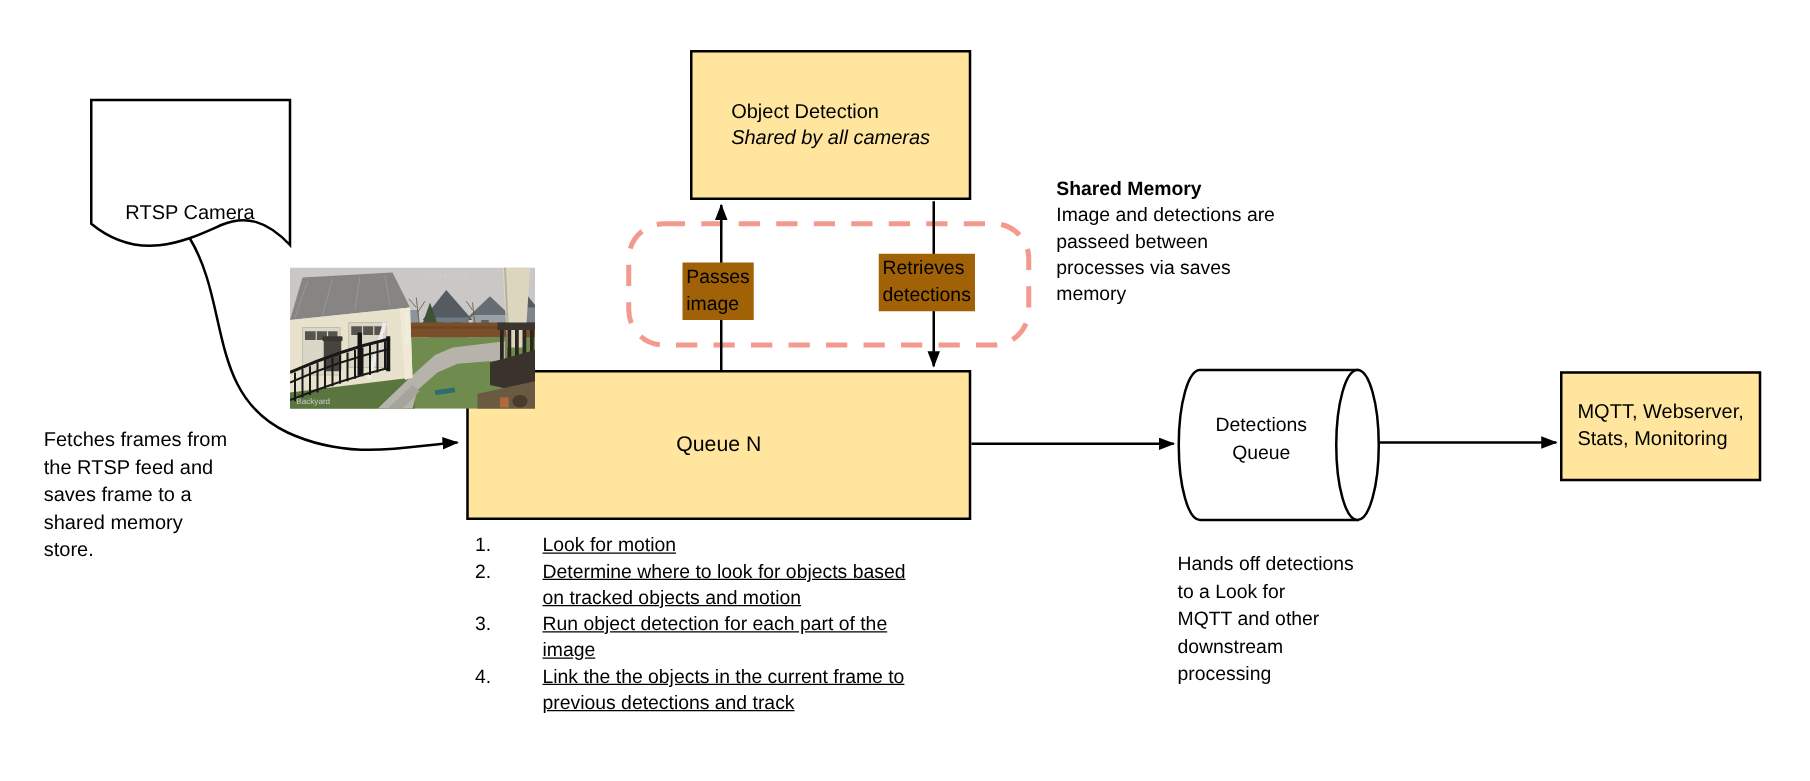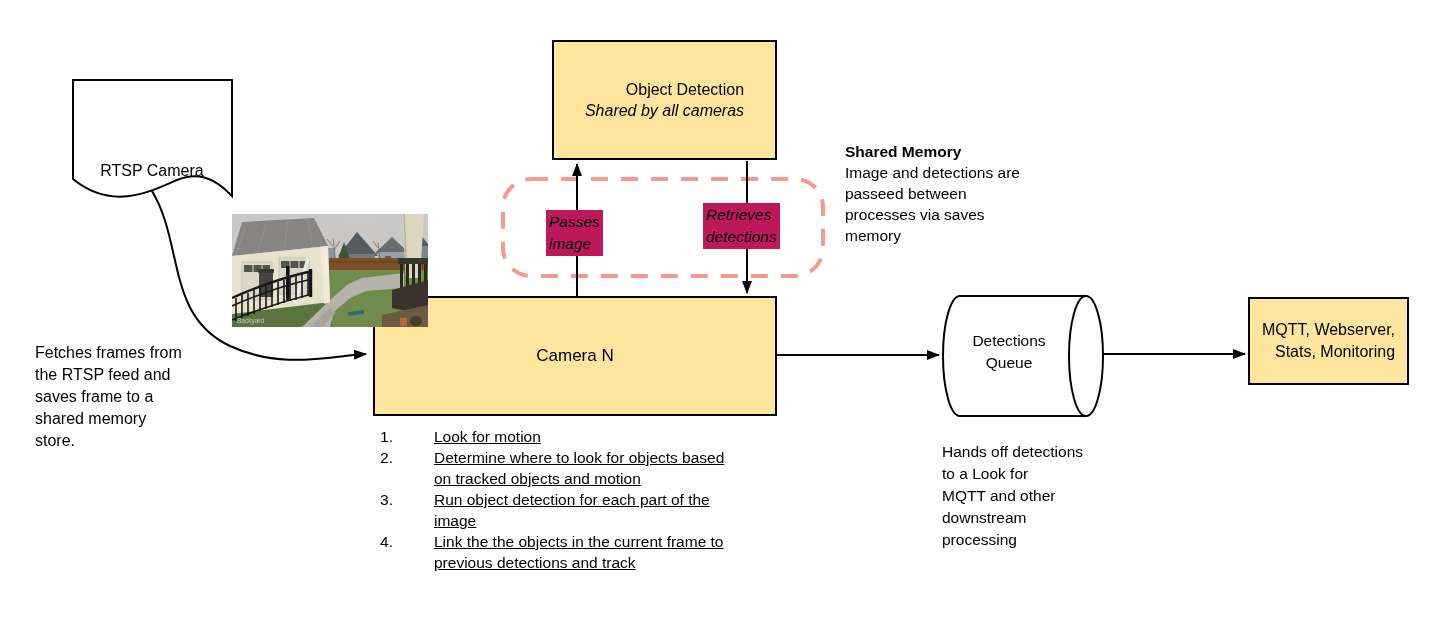--- a/index.html
+++ b/index.html
@@ -9,34 +9,34 @@
   }
   .overlay{position:absolute;left:0;top:0;z-index:1;}
   .connector{stroke:var(--connector);stroke-width:2;fill:none;}
   .arrowhead{fill:var(--connector);stroke:none;}
   .shape{fill:#ffffff;stroke:var(--node-border);stroke-width:2;}
   .dashed-outline{stroke:var(--shared-memory-outline);stroke-width:4;fill:none;
     stroke-dasharray:17 13;stroke-linecap:butt;}
   .node{
     position:absolute;z-index:2;box-sizing:border-box;
     background:var(--node-fill);border:2px solid var(--node-border);
-    display:flex;align-items:center;justify-content:center;text-align:right;
+    display:flex;align-items:center;justify-content:center;text-align:left;
   }
   .node .lines{font-size:16px;line-height:21px;}
   .camera-label{font-size:17px;}
   .italic{font-style:italic;}
   .photo{position:absolute;left:232px;top:214px;z-index:3;}
   .txt{position:absolute;z-index:4;}
   .note{font-size:16px;line-height:22px;}
   .note-sm{font-size:15.5px;line-height:21px;}
   .note-q{font-size:15.5px;line-height:22px;}
   .bold{font-weight:bold;}
   .arrow-label{
-    position:absolute;z-index:4;background:#be185d;padding:1px 3px;
-    font-size:15.5px;line-height:22px;text-align:left;font-style:italic;
+    position:absolute;z-index:4;background:#a16207;padding:1px 3px;
+    font-size:15.5px;line-height:22px;text-align:left;
   }
   .center{text-align:center;}
   ol.steps{list-style:none;counter-reset:step;margin:0;padding:0;
     font-size:15.5px;line-height:21px;}
   ol.steps li{counter-increment:step;display:flex;}
   ol.steps li::before{content:counter(step) ".";flex:0 0 54px;}
   ol.steps .step-text{display:block;max-width:302px;text-decoration:underline;}
   .queue-label{font-size:15.5px;line-height:22px;}
 </style>
 </head>
@@ -72,21 +72,21 @@
   </svg>
 
   <div class="node" style="left:552px;top:40px;width:225px;height:120px;">
     <div class="lines">
       <div>Object Detection</div>
       <div class="italic">Shared by all cameras</div>
     </div>
   </div>
 
   <div class="node" style="left:373px;top:296px;width:404px;height:120px;">
-    <div class="camera-label">Camera N</div>
+    <div class="camera-label">Queue N</div>
   </div>
 
   <div class="node" style="left:1248px;top:297px;width:161px;height:88px;">
     <div class="lines" style="line-height:22px;">
       <div>MQTT, Webserver,</div>
       <div>Stats, Monitoring</div>
     </div>
   </div>
 
   <svg class="photo" width="196" height="113" viewBox="0 0 196 113">

